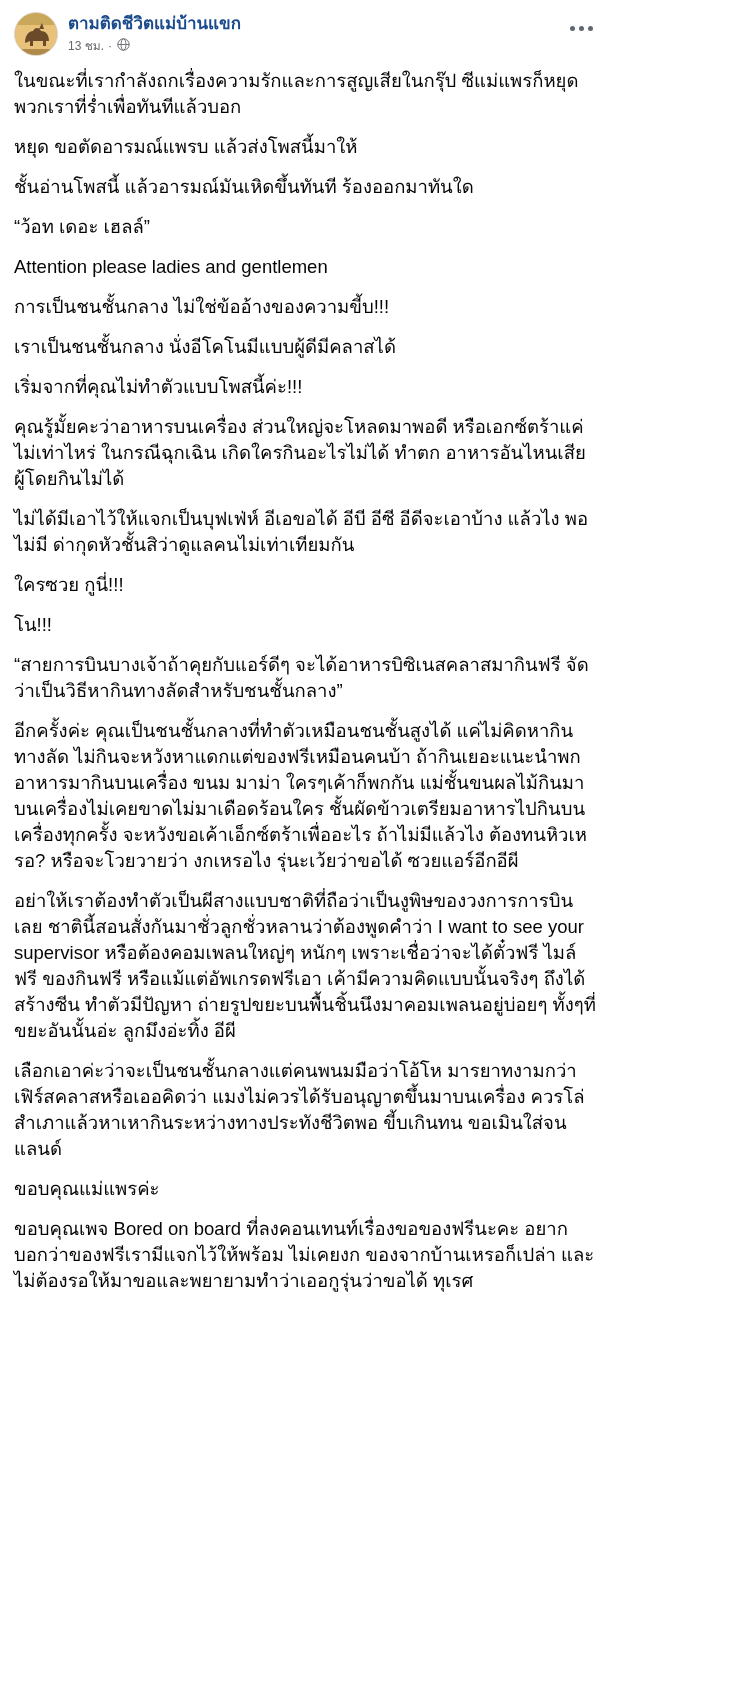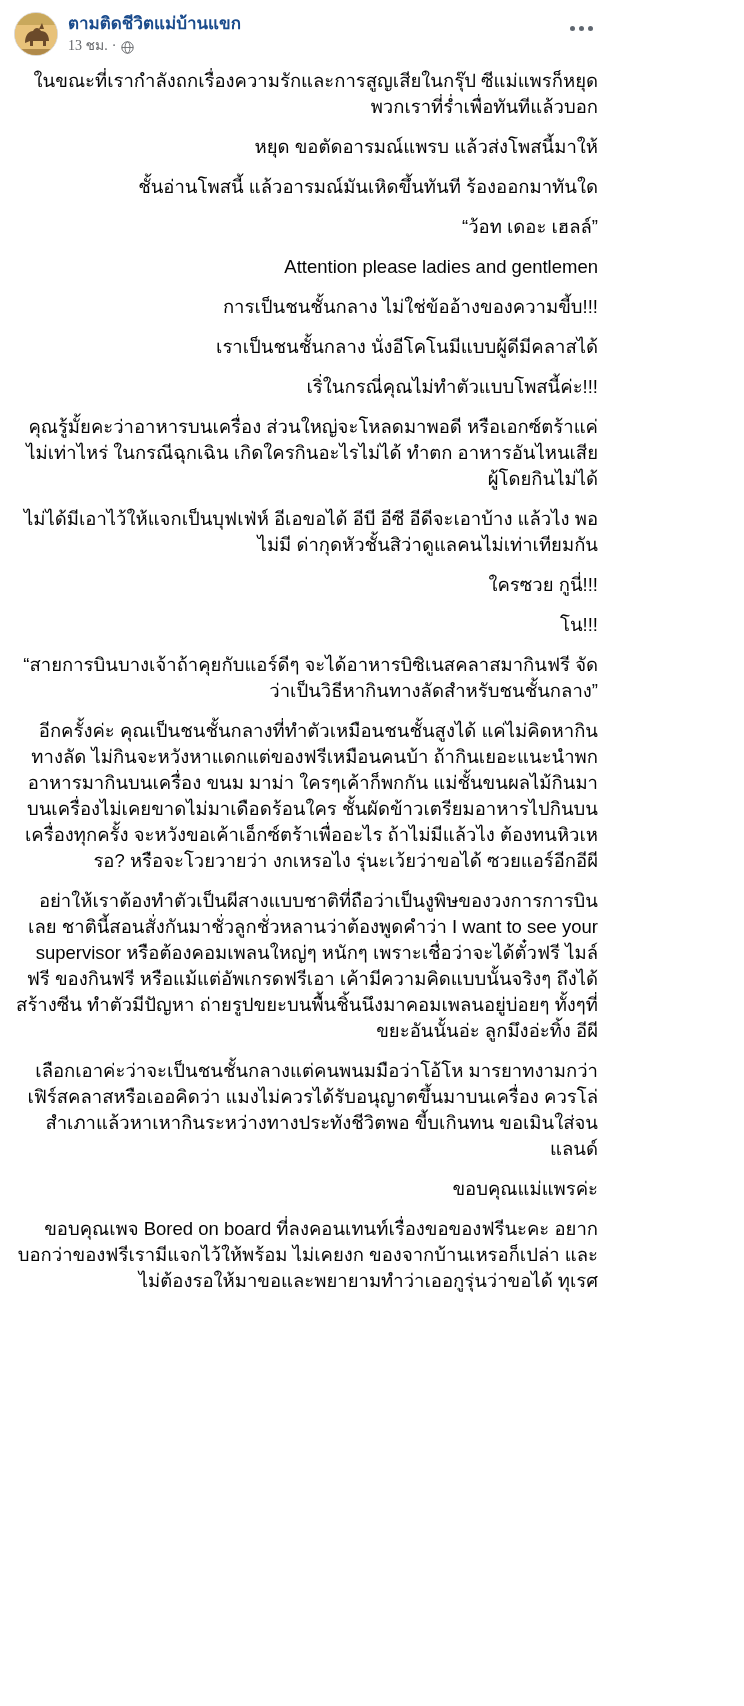--- a/index.html
+++ b/index.html
@@ -45,26 +45,24 @@
   }
   .page-name {
     font-size: 17px;
     font-weight: bold;
     color: #1a4b8c;
     line-height: 21px;
     letter-spacing: 0;
   }
   .meta-row {
     display: flex;
-    align-items: center;
-    font-size: 14px;
+    font-size: 12px;
     color: #65676b;
     line-height: 18px;
     margin-top: 3px;
-    font-family: Liberation Serif, serif;
   }
   .meta-sep {
     margin: 0 4px;
     color: #65676b;
   }
   .globe-icon {
     display: inline-block;
     width: 13px;
     height: 13px;
     margin-left: 1px;
@@ -92,21 +90,20 @@
   }
   .post-body {
     font-size: 18.5px;
     line-height: 26px;
     color: #050505;
     padding-top: 4px;
   }
   .post-body p {
     margin: 0 0 14px 0;
     white-space: pre-wrap;
-    text-align: right;
   }
   .post-body p:last-child { margin-bottom: 0; }
 </style>
 </head>
 <body>
 
 <div class="post">
 
   <div class="post-header">
     <div class="avatar">
@@ -140,21 +137,21 @@
   </div>
 
   <div class="post-body" id="post-body">
       <p>ในขณะที่เรากำลังถกเรื่องความรักและการสูญเสียในกรุ๊ป ซีแม่แพรก็หยุดพวกเราที่ร่ำเพื่อทันทีแล้วบอก</p>
       <p>หยุด ขอตัดอารมณ์แพรบ แล้วส่งโพสนี้มาให้</p>
       <p>ชั้นอ่านโพสนี้ แล้วอารมณ์มันเหิดขึ้นทันที ร้องออกมาทันใด</p>
       <p>“ว้อท เดอะ เฮลล์”</p>
       <p>Attention please ladies and gentlemen</p>
       <p>การเป็นชนชั้นกลาง ไม่ใช่ข้ออ้างของความขี้บ!!!</p>
       <p>เราเป็นชนชั้นกลาง นั่งอีโคโนมีแบบผู้ดีมีคลาสได้</p>
-      <p>เริ่ในกรณี่คุณไม่ทำตัวแบบโพสนี้ค่ะ!!!</p>
+      <p>เริ่มจากที่คุณไม่ทำตัวแบบโพสนี้ค่ะ!!!</p>
       <p>คุณรู้มั้ยคะว่าอาหารบนเครื่อง ส่วนใหญ่จะโหลดมาพอดี หรือเอกซ์ตร้าแค่ไม่เท่าไหร่ ในกรณีฉุกเฉิน เกิดใครกินอะไรไม่ได้ ทำตก อาหารอันไหนเสีย ผู้โดยกินไม่ได้</p>
       <p>ไม่ได้มีเอาไว้ให้แจกเป็นบุฟเฟ่ห์ อีเอขอได้ อีบี อีซี อีดีจะเอาบ้าง แล้วไง พอไม่มี ด่ากุดหัวชั้นสิว่าดูแลคนไม่เท่าเทียมกัน</p>
       <p>ใครซวย กูนี่!!!</p>
       <p>โน!!!</p>
       <p>“สายการบินบางเจ้าถ้าคุยกับแอร์ดีๆ จะได้อาหารบิซิเนสคลาสมากินฟรี จัดว่าเป็นวิธีหากินทางลัดสำหรับชนชั้นกลาง”</p>
       <p>อีกครั้งค่ะ คุณเป็นชนชั้นกลางที่ทำตัวเหมือนชนชั้นสูงได้ แค่ไม่คิดหากินทางลัด ไม่กินจะหวังหาแดกแต่ของฟรีเหมือนคนบ้า ถ้ากินเยอะแนะนำพกอาหารมากินบนเครื่อง ขนม มาม่า ใครๆเค้าก็พกกัน แม่ชั้นขนผลไม้กินมาบนเครื่องไม่เคยขาดไม่มาเดือดร้อนใคร ชั้นผัดข้าวเตรียมอาหารไปกินบนเครื่องทุกครั้ง จะหวังขอเค้าเอ็กซ์ตร้าเพื่ออะไร ถ้าไม่มีแล้วไง ต้องทนหิวเหรอ? หรือจะโวยวายว่า งกเหรอไง รุ่นะเว้ยว่าขอได้ ซวยแอร์อีกอีผี</p>
       <p>อย่าให้เราต้องทำตัวเป็นผีสางแบบชาติที่ถือว่าเป็นงูพิษของวงการการบินเลย ชาตินี้สอนสั่งกันมาชั่วลูกชั่วหลานว่าต้องพูดคำว่า I want to see your supervisor หรือต้องคอมเพลนใหญ่ๆ หนักๆ เพราะเชื่อว่าจะได้ตั๋วฟรี ไมล์ฟรี ของกินฟรี หรือแม้แต่อัพเกรดฟรีเอา เค้ามีความคิดแบบนั้นจริงๆ ถึงได้สร้างซีน ทำตัวมีปัญหา ถ่ายรูปขยะบนพื้นชิ้นนึงมาคอมเพลนอยู่บ่อยๆ ทั้งๆที่ขยะอันนั้นอ่ะ ลูกมึงอ่ะทิ้ง อีผี</p>
       <p>เลือกเอาค่ะว่าจะเป็นชนชั้นกลางแต่คนพนมมือว่าโอ้โห มารยาทงามกว่าเฟิร์สคลาสหรือเออคิดว่า แมงไม่ควรได้รับอนุญาตขึ้นมาบนเครื่อง ควรโล่สำเภาแล้วหาเหากินระหว่างทางประทังชีวิตพอ ขี้บเกินทน ขอเมินใส่จนแลนด์</p>
       <p>ขอบคุณแม่แพรค่ะ</p>
       <p>ขอบคุณเพจ Bored on board ที่ลงคอนเทนท์เรื่องขอของฟรีนะคะ อยากบอกว่าของฟรีเรามีแจกไว้ให้พร้อม ไม่เคยงก ของจากบ้านเหรอก็เปล่า และไม่ต้องรอให้มาขอและพยายามทำว่าเออกูรุ่นว่าขอได้ ทุเรศ</p>

